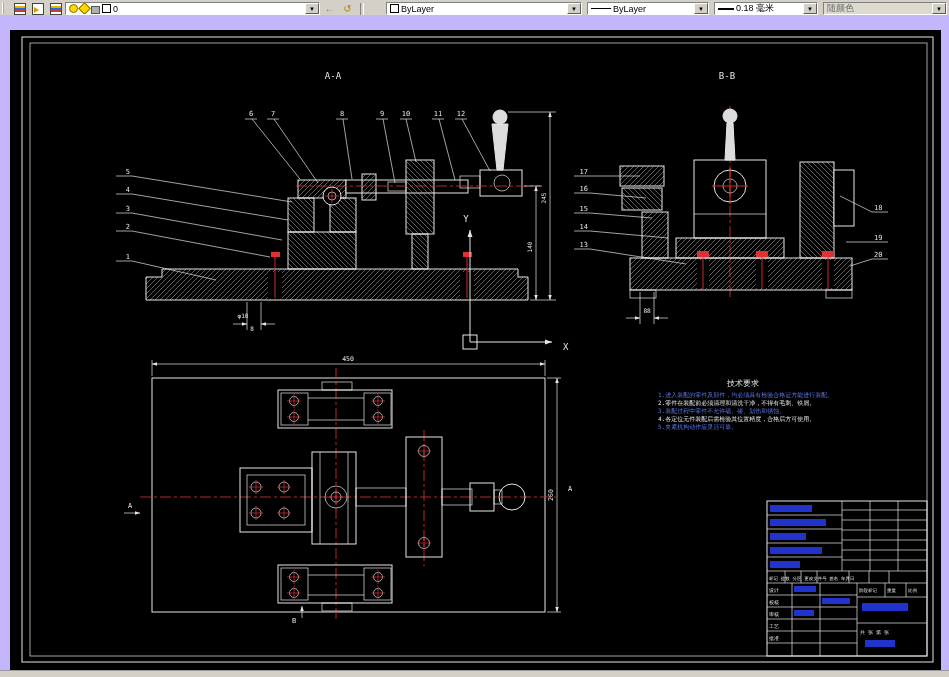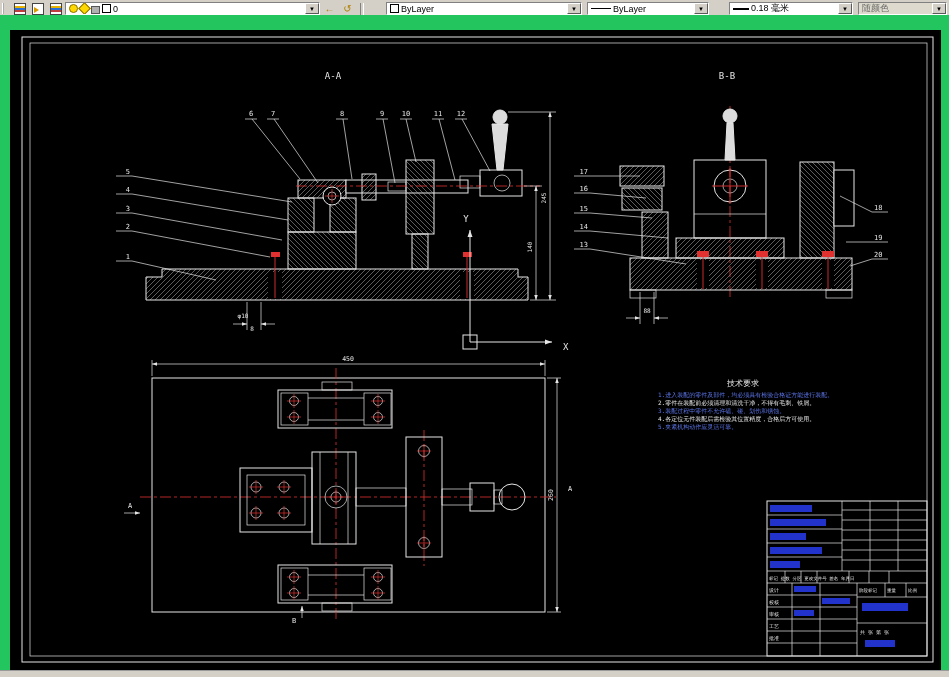--- a/index.html
+++ b/index.html
@@ -22,24 +22,24 @@
   .mi-bulb{width:7px;height:7px;border-radius:50%;background:#ffd800;border:1px solid #8a7000;}
   .mi-sun{width:7px;height:7px;background:#ffd800;border:1px solid #8a7000;transform:rotate(45deg);}
   .mi-lock{width:7px;height:6px;background:#b0b0b0;border:1px solid #555;margin-top:2px;}
   .mi-chip{width:7px;height:7px;background:#fff;border:1px solid #000;}
   .mi-black{width:7px;height:7px;background:#fcfcfc;border:1px solid #000;}
   .ltline{width:20px;border-top:1px solid #000;}
   .lwline{width:16px;border-top:2px solid #000;}
   .w-layer{width:255px;}
   .w-color{width:196px;margin-left:18px;}
   .w-ltype{width:122px;margin-left:4px;}
-  .w-lweight{width:124px;margin-left:19px;}
+  .w-lweight{width:104px;margin-left:4px;}
   .w-pstyle{flex:1;margin-left:4px;justify-content:flex-end;}
   
-  .viewport{position:absolute;top:15px;left:0;right:0;bottom:0;background:#22c55e;}
+  .viewport{position:absolute;top:15px;left:0;right:0;bottom:0;background:#c4b5fd;}
   .bottomchrome{position:absolute;left:0;right:0;bottom:0;height:6px;background:#d4d0c8;border-top:1px solid #9a9a9a;}
   svg text{font-family:"DejaVu Sans Mono","Liberation Mono",monospace;fill:#e6e6e6;}
   .t9{font-size:9px;}.t8{font-size:8px;}.t7{font-size:7px;}.t65{font-size:6.5px;}.t6{font-size:6px;}.t5{font-size:5px;}.t45{font-size:4.5px;}
   .blue{fill:#5b74e8;}
   .w{stroke:#e6e6e6;fill:none;stroke-width:1;}
   .wt{stroke:#e6e6e6;fill:none;stroke-width:0.7;}
   .wf{stroke:#e6e6e6;fill:#000;stroke-width:1;}
   .hz{fill:url(#h1);stroke:#e6e6e6;stroke-width:1;}
   .hz2{fill:url(#h2);stroke:#e6e6e6;stroke-width:1;}
   .hand{fill:#dcdcdc;stroke:#e6e6e6;stroke-width:1;}

